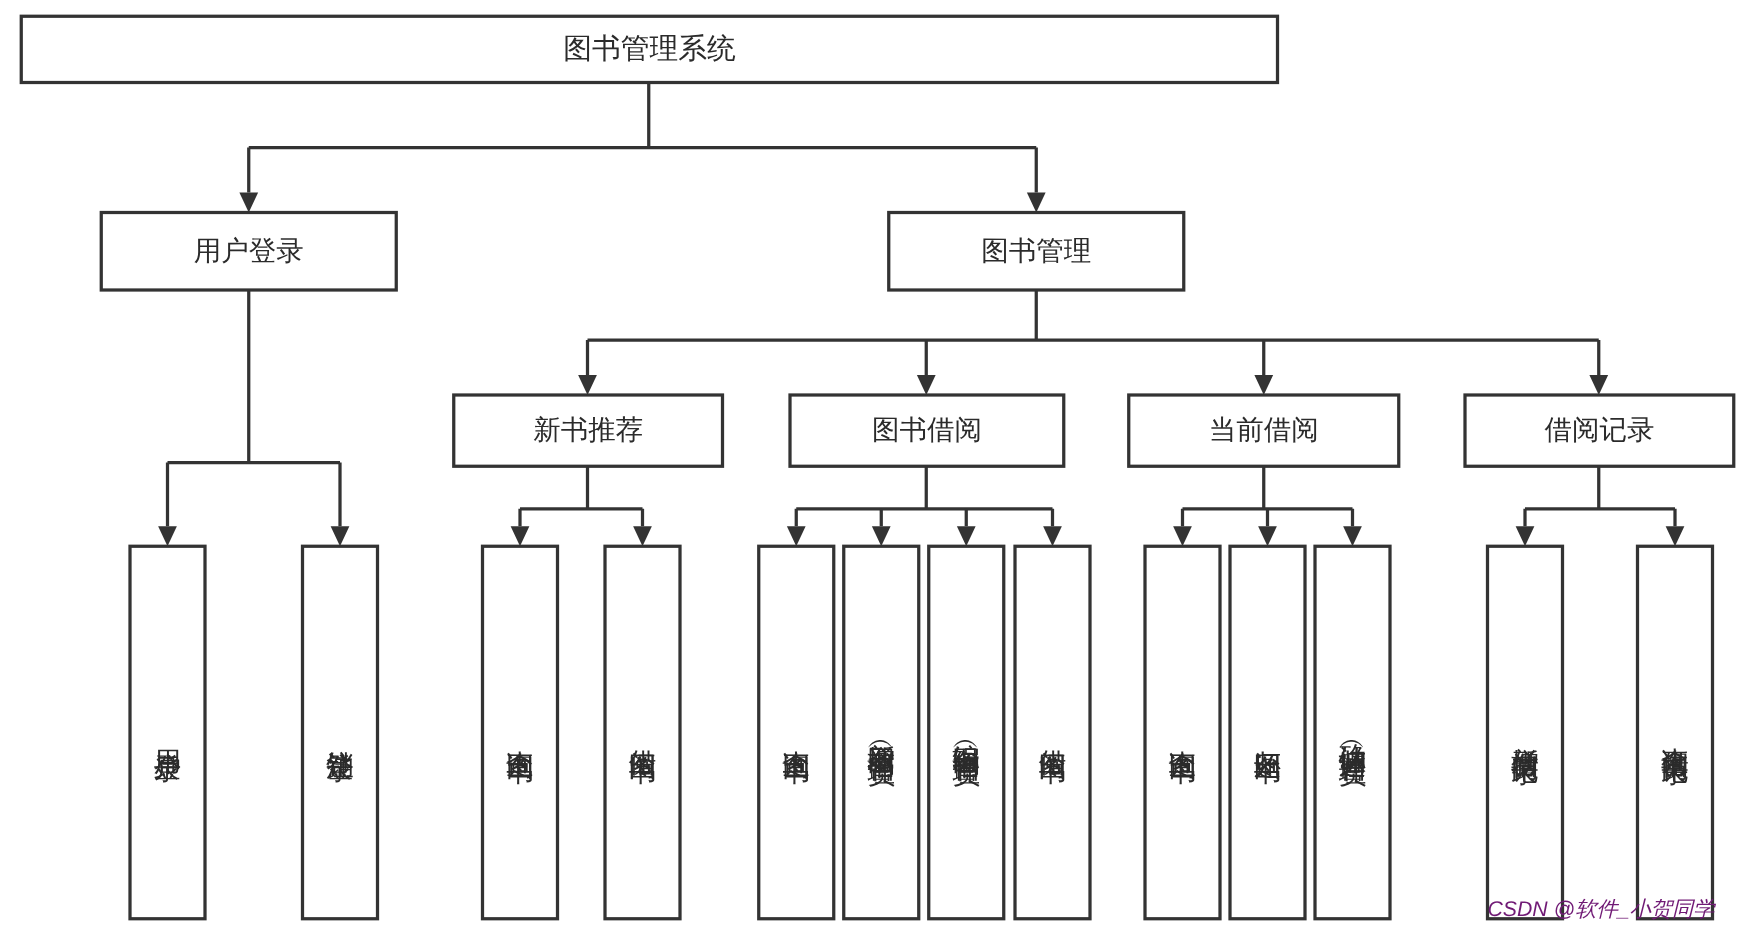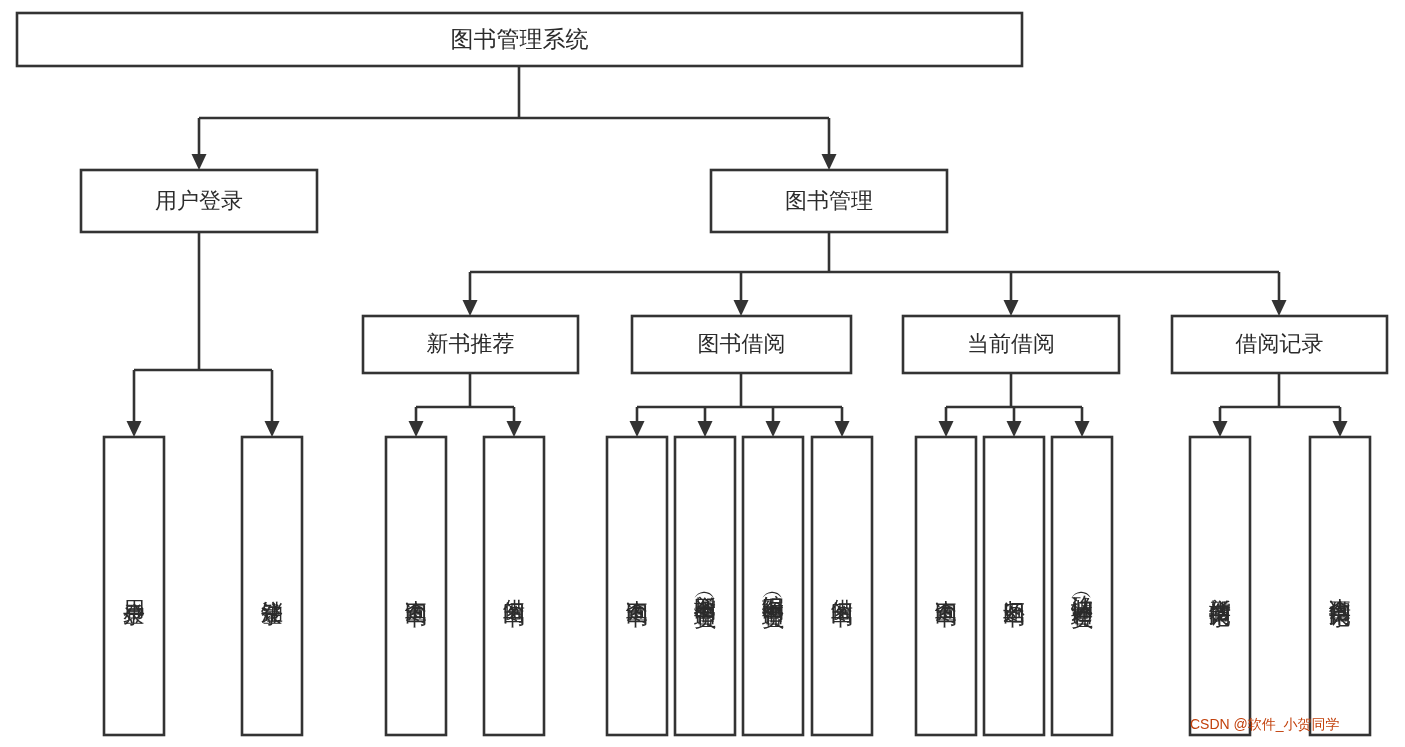--- a/index.html
+++ b/index.html
@@ -63,24 +63,25 @@
     font-size: 22px;
     line-height: 1.18;
     color: #2b2b2b;
     letter-spacing: 2px;
     white-space: nowrap;
     pointer-events: none;
   }
   .watermark {
     position: absolute;
     font-family: "Liberation Sans", "DejaVu Sans", sans-serif;
-    font-size: 14px;
-    color: #c2410c;
+    font-size: 17px;
+    color: #701a75;
     white-space: nowrap;
     user-select: none;
+    font-style: italic;
   }
 </style>
 </head>
 <body>
 
 <div id="diagram-root">
   <svg class="diagram-canvas" viewBox="0 0 1405 747">
     <g id="links-layer">
         <line x1="519" y1="66" x2="519" y2="118" class="link-line"></line>
         <line x1="199" y1="118" x2="829" y2="118" class="link-line"></line>

